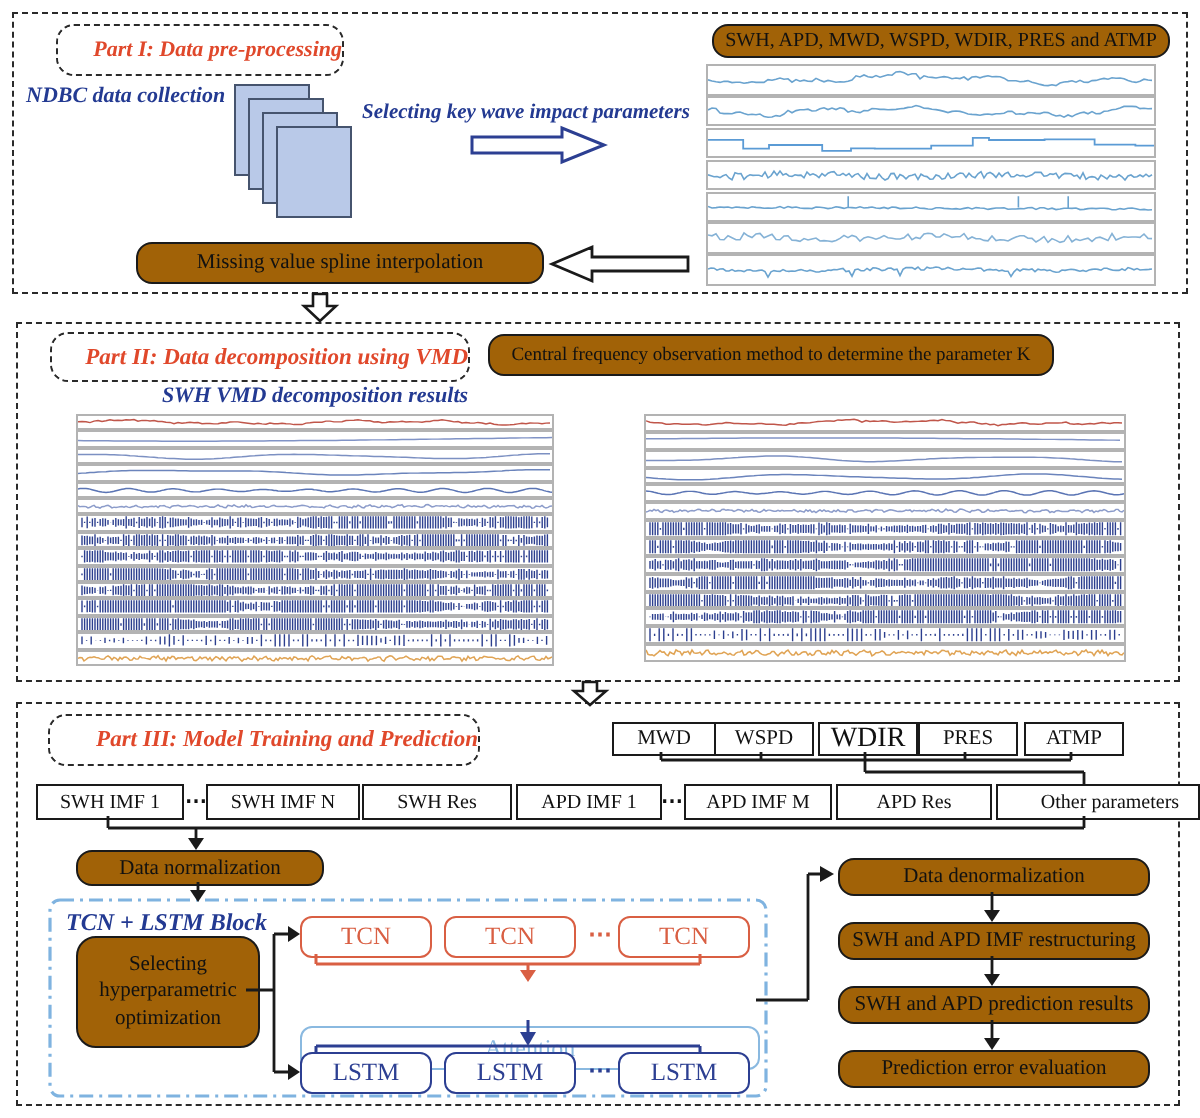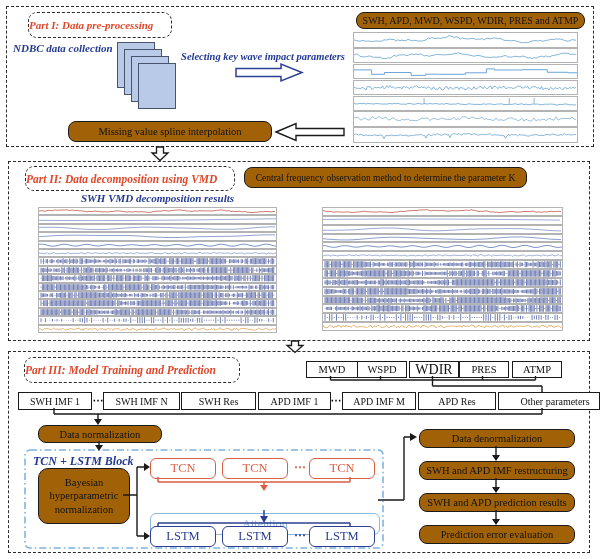--- a/index.html
+++ b/index.html
@@ -1,18 +1,18 @@
 <!DOCTYPE html>
 <html><head>
 <meta charset="utf-8">
 <style>
   html,body{margin:0;padding:0;background:#fff;}
   #root{position:relative;width:600px;height:559px;font-family:"Liberation Serif","DejaVu Serif",serif;color:#111;overflow:hidden;background:#fff;}
   .part{position:absolute;border:1.8px dashed #2a2a2a;}
-  .chip{position:absolute;border:1.6px dashed #2a2a2a;border-radius:9px;background:#fff;display:flex;align-items:center;justify-content:flex-start;color:#e0482b;font-weight:bold;font-style:italic;white-space:nowrap;z-index:3;}
+  .chip{position:absolute;border:1.6px dashed #2a2a2a;border-radius:9px;background:#fff;display:flex;align-items:center;justify-content:flex-end;color:#e0482b;font-weight:bold;font-style:italic;white-space:nowrap;z-index:3;}
   .rbox{position:absolute;border:1.4px solid #1a1a1a;border-radius:8px;background:#a16207;display:flex;align-items:center;justify-content:center;text-align:center;white-space:nowrap;z-index:3;}
   .sbox{position:absolute;border:1.4px solid #1a1a1a;background:#fff;display:flex;align-items:center;justify-content:center;text-align:center;white-space:nowrap;z-index:3;}
   .cbox{position:absolute;border-radius:6px;background:#fff;display:flex;align-items:center;justify-content:center;white-space:nowrap;z-index:3;}
   .bluetitle{position:absolute;color:#233a92;font-weight:bold;font-style:italic;white-space:nowrap;z-index:3;}
   .dots{position:absolute;display:flex;align-items:center;justify-content:center;font-weight:bold;z-index:3;}
   .panel{position:absolute;display:flex;flex-direction:column;justify-content:space-between;z-index:2;}
   .strip{border:1px solid #b3b3b3;background:#fff;overflow:hidden;}
   .strip svg{display:block;width:100%;height:100%;}
   .sq{position:absolute;background:#b9c9e8;border:1.5px solid #46546e;z-index:2;}
   #overlay{position:absolute;left:0;top:0;z-index:4;pointer-events:none;}
@@ -245,21 +245,21 @@
 
   <div></div>
   <div></div>
 
   <div class="rbox" style="left:38px;top:425px;width:122px;height:16px;font-size:10.5px;">
     <span>Data normalization</span>
   </div>
 
   <div class="bluetitle" style="left:33px;top:454px;font-size:12px;">TCN + LSTM Block</div>
   <div class="rbox" style="left:38px;top:468px;width:90px;height:54px;font-size:10.5px;white-space:normal;line-height:1.25;border-radius:10px;">
-    <span>Bayesian hyperparametric normalization</span>
+    <span>Selecting hyperparametric optimization</span>
   </div>
 
   <div></div>
   <div class="cbox" style="left:150px;top:490px;width:228px;height:20px;border:1.6px solid #8ab9e0;color:#8ab9e0;font-size:12px;margin-top:23px;">
     <span>Attention</span>
   </div>
   <div></div>
 
   <div></div>
 

